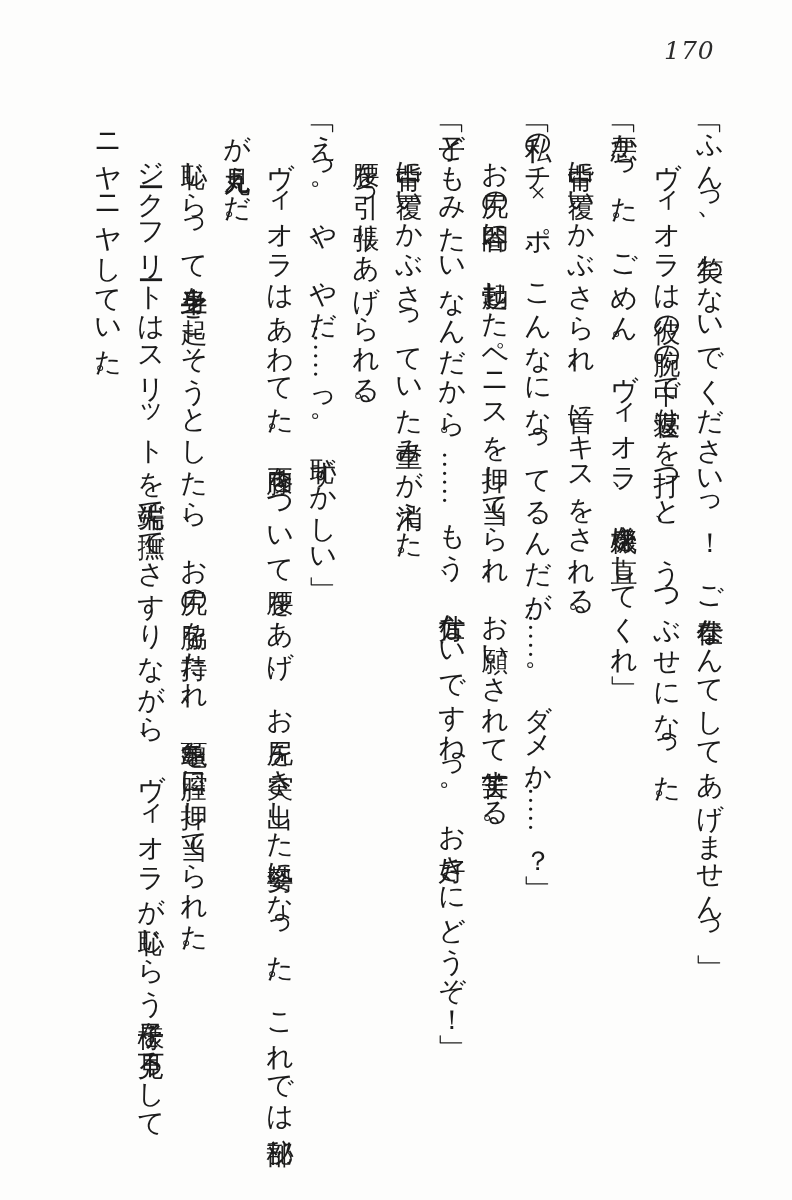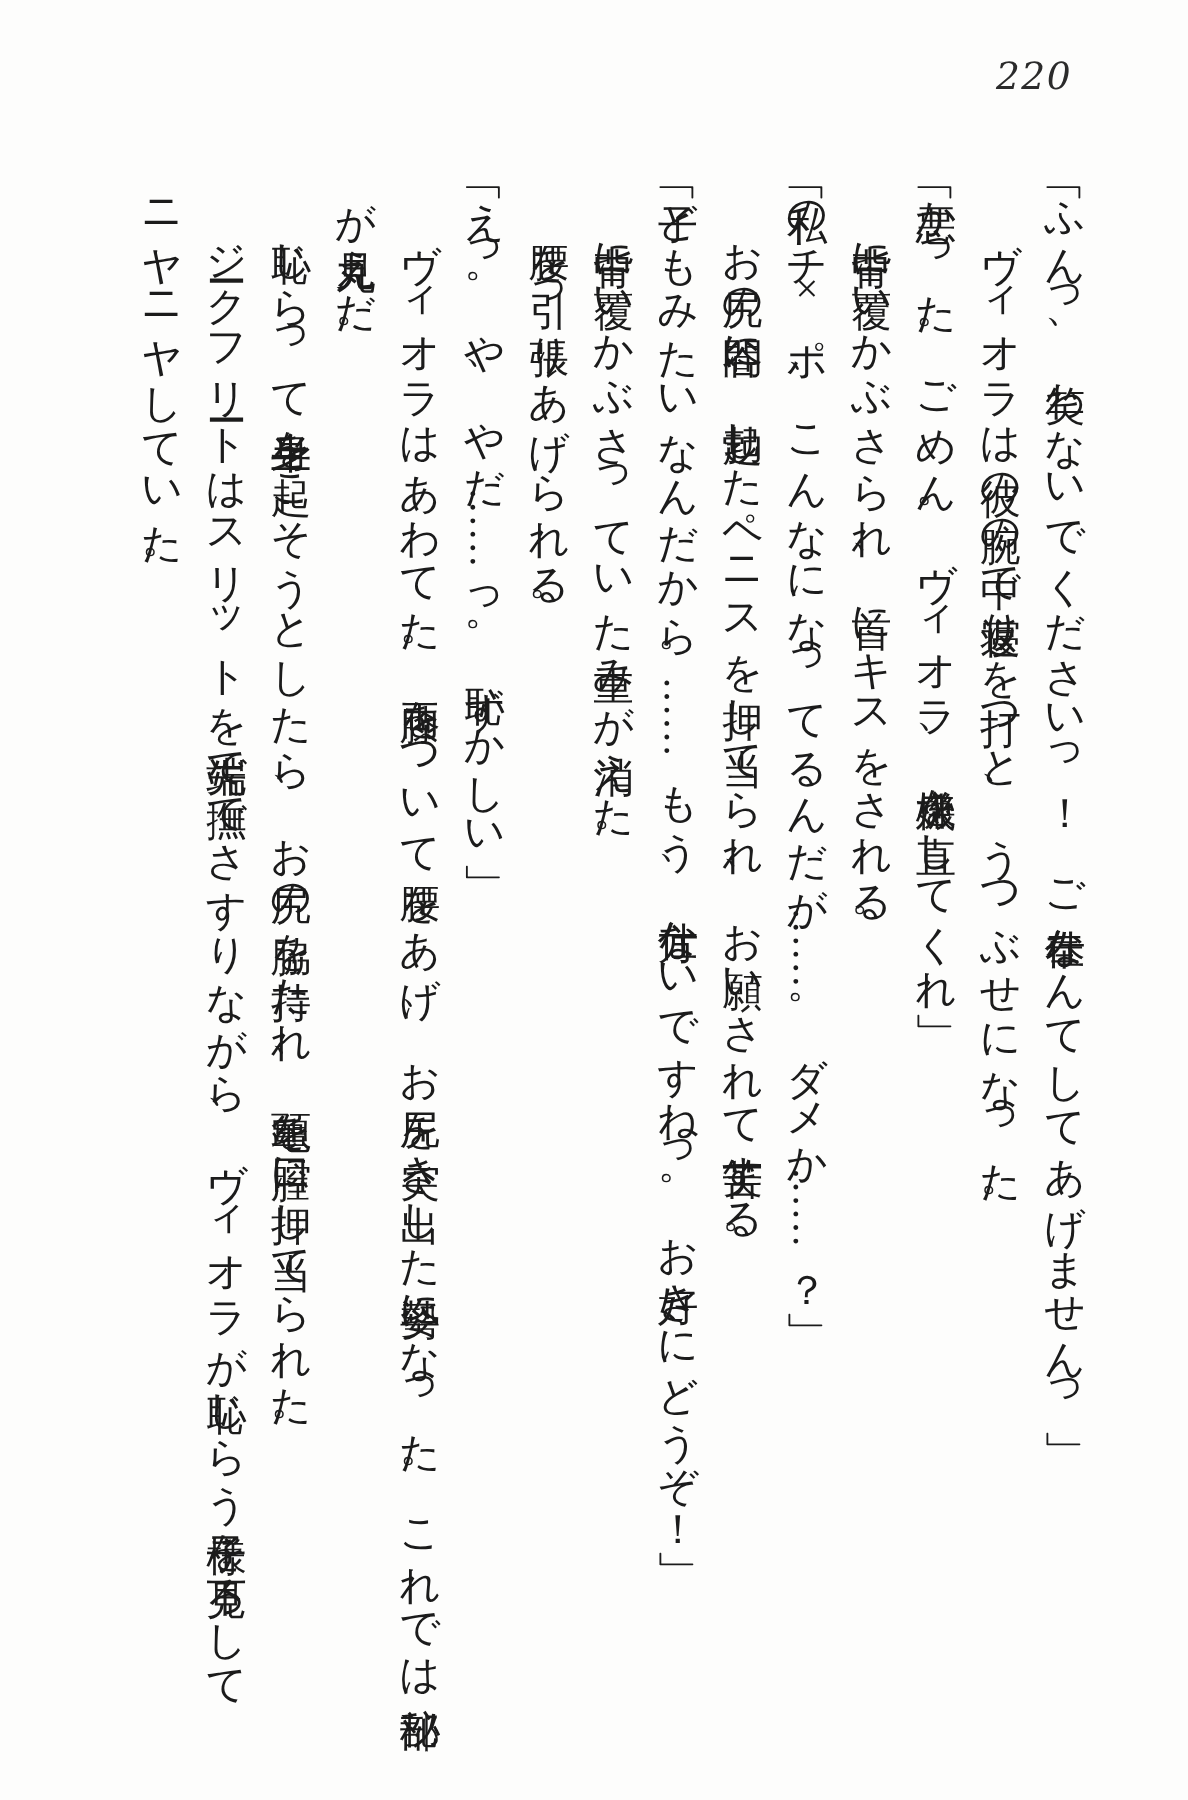--- a/index.html
+++ b/index.html
@@ -48,21 +48,21 @@
     text-indent: 0;
   }
   .para.indent {
     text-indent: 1em;
   }
 </style>
 </head>
 <body>
 
 <div class="page">
-  <div class="page-number">220</div>
+  <div class="page-number">170</div>
   <div class="text-block">
       <p class="para">「ふんっ、笑わないでくださいっ！　ご奉仕なんてしてあげませんっ」</p>
       <p class="para indent">ヴィオラは彼の腕の中で寝返りを打つと、うつぶせになった。</p>
       <p class="para">「悪かった。ごめん。ヴィオラ、機嫌を直してくれ」</p>
       <p class="para indent">背中に覆いかぶさられ、首にキスをされる。</p>
       <p class="para">「私のチ×ポ、こんなになってるんだが……。ダメか……？」</p>
       <p class="para indent">お尻の谷間に、勃起したペニスを押し当てられ、お願いされて苦笑する。</p>
       <p class="para">「子どもみたいなんだから。……もう、仕方ないですねっ。お好きにどうぞ！」</p>
       <p class="para indent">背中に覆いかぶさっていた重みが消えた。</p>
       <p class="para indent">腰を引っ張りあげられる。</p>

